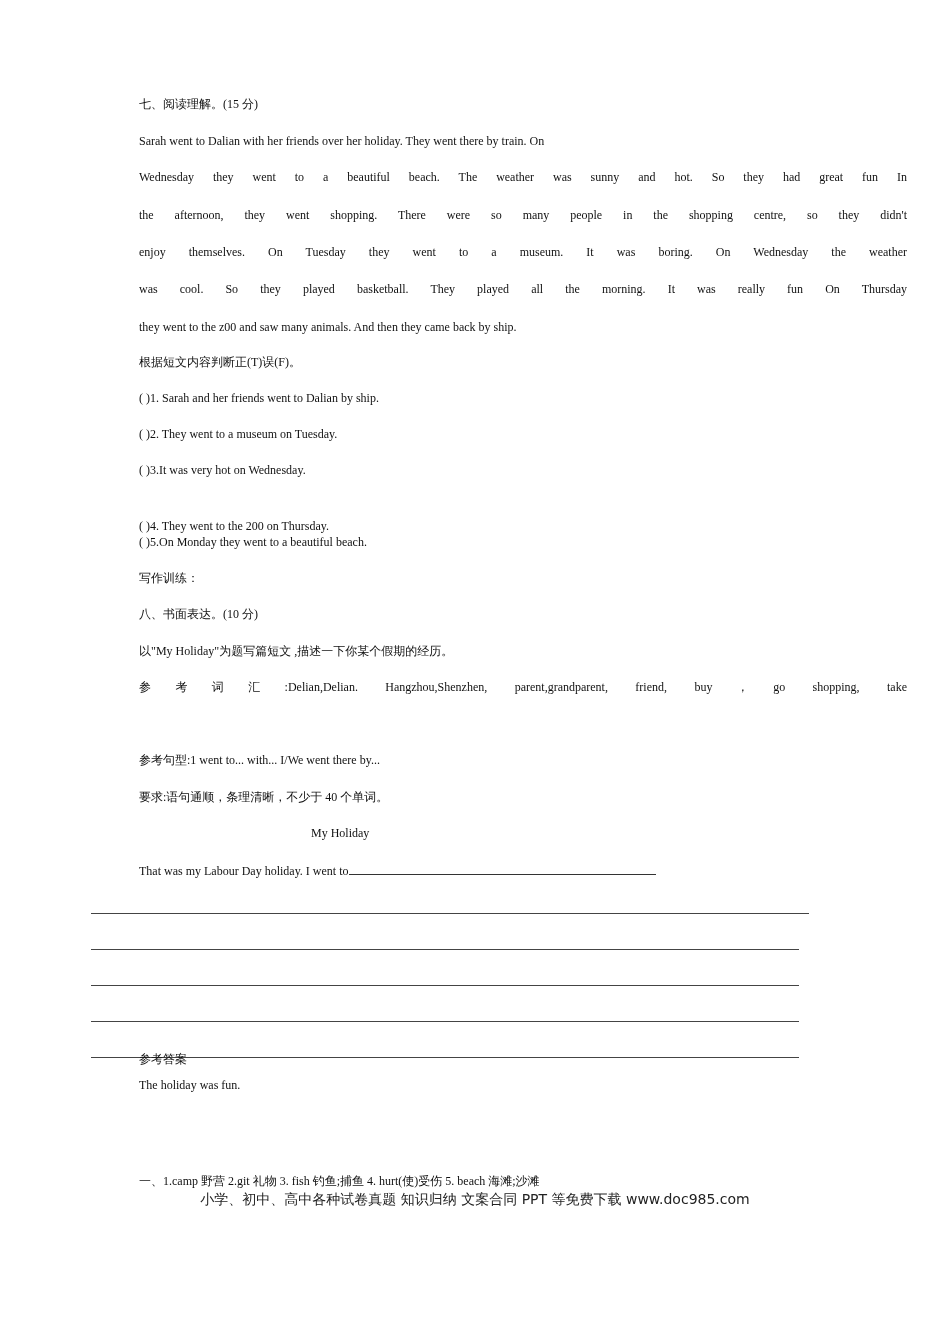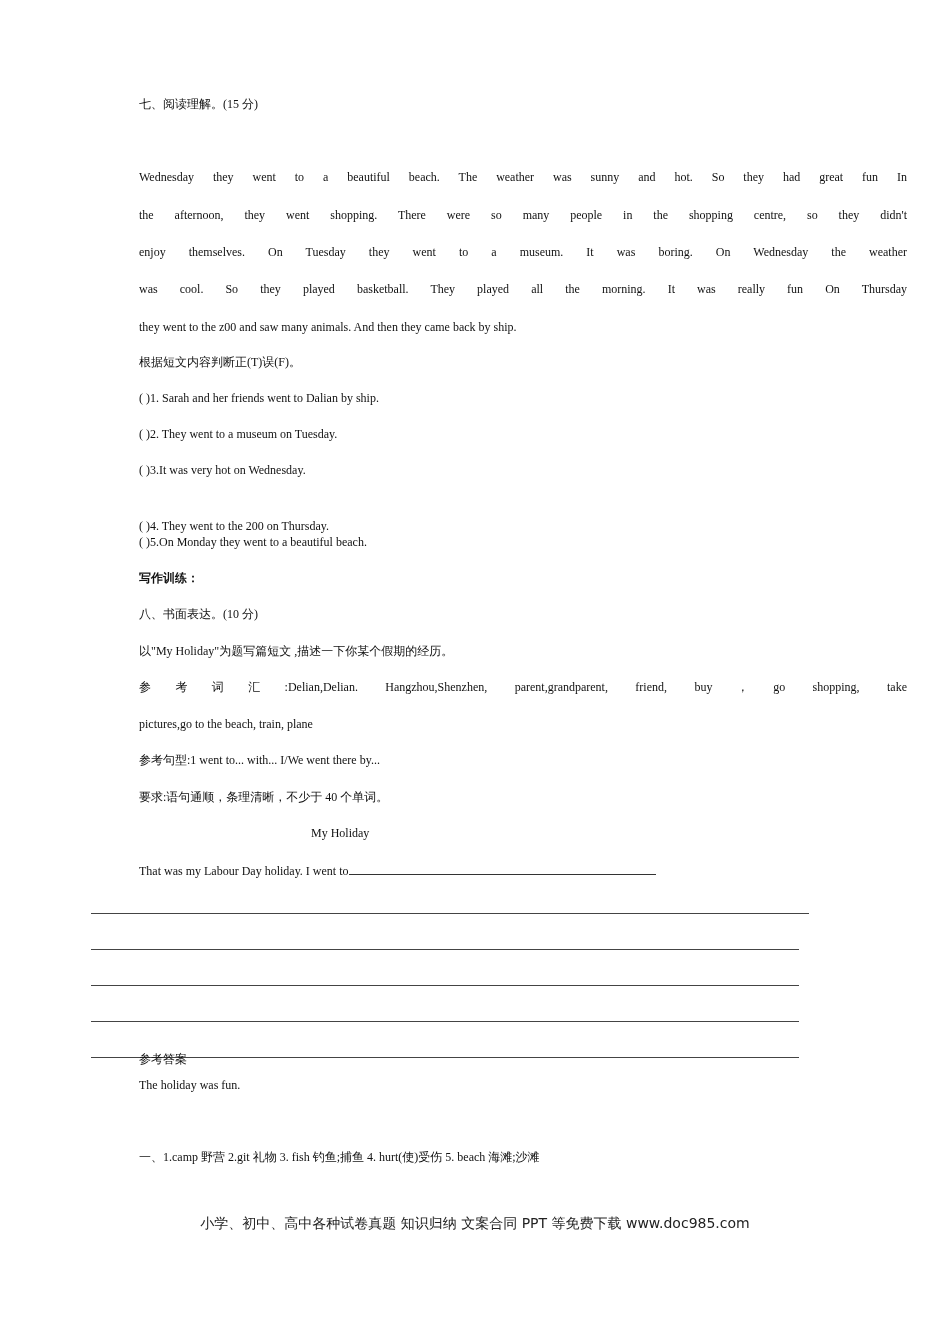--- a/index.html
+++ b/index.html
@@ -1,67 +1,67 @@
 <!DOCTYPE html>
 <html><head>
   <meta charset="utf-8">
   <style>
     html, body { margin: 0; padding: 0; background: #ffffff; }
     body { width: 950px; height: 1344px; position: relative; overflow: hidden;
            font-family: "Liberation Serif", "DejaVu Serif", serif; color: #111; }
     .page { position: absolute; left: 0; top: 0; width: 950px; height: 1344px; }
     .line { position: absolute; left: 91px; font-size: 12px; line-height: 22px; white-space: nowrap; margin-left: 48px; }
     .justify { width: 768px; white-space: normal; text-align: justify; text-align-last: justify; }
-    .bold { font-weight: bold; }
+    .bold { font-weight: normal; }
     .blank-inline { display: inline-block; width: 307px; border-bottom: 1px solid #333; height: 16px; vertical-align: baseline; }
     .rule { position: absolute; left: 91px; height: 0; border-top: 1px solid #444; }
     .footer { position: absolute; left: 0; width: 950px; top: 1191px; text-align: center;
-              font-family: "DejaVu Sans", "Liberation Sans", sans-serif; font-size: 14px; color: #222; margin-top: 24px; }
+              font-family: "DejaVu Sans", "Liberation Sans", sans-serif; font-size: 14px; color: #222; }
   </style>
 </head>
 <body>
 
 <div class="page">
 
   <div class="line" style="top:93px">七、阅读理解。(15 分)</div>
 
+  <div class="line" style="top:130px">Sarah went to Dalian with her friends over her holiday. They went there by train. On</div>
   <div class="line justify" style="top:166px">Wednesday they went to a beautiful beach. The weather was sunny and hot. So they had great fun In</div>
   <div class="line justify" style="top:204px">the afternoon, they went shopping. There were so many people in the shopping centre, so they didn't</div>
   <div class="line justify" style="top:241px">enjoy themselves. On Tuesday they went to a museum. It was boring. On Wednesday the weather</div>
   <div class="line justify" style="top:278px">was cool. So they played basketball. They played all the morning. It was really fun On Thursday</div>
   <div class="line" style="top:316px">they went to the z00 and saw many animals. And then they came back by ship.</div>
 
   <div class="line" style="top:351px">根据短文内容判断正(T)误(F)。</div>
 
   <div class="line" style="top:387px">(  )1. Sarah and her friends went to Dalian by ship.</div>
   <div class="line" style="top:423px">(  )2. They went to a museum on Tuesday.</div>
   <div class="line" style="top:459px">(  )3.It was very hot on Wednesday.</div>
   <div class="line" style="top:515px">(  )4. They went to the 200 on Thursday.</div>
   <div class="line" style="top:531px">(  )5.On Monday they went to a beautiful beach.</div>
 
   <div class="line bold" style="top:567px">写作训练：</div>
   <div class="line" style="top:603px">八、书面表达。(10 分)</div>
   <div class="line" style="top:640px">以"My Holiday"为题写篇短文 ,描述一下你某个假期的经历。</div>
   <div class="line justify" style="top:676px">参考词汇:Delian,Delian. Hangzhou,Shenzhen, parent,grandparent, friend, buy，go shopping, take</div>
-  <div class="line" style="top:713px">pictures,go to the beach, train, plane</div>
   <div class="line" style="top:749px">参考句型:1 went to... with... I/We went there by...</div>
   <div class="line" style="top:786px">要求:语句通顺，条理清晰，不少于 40 个单词。</div>
 
   <div class="line" style="top:822px; left:263px">My Holiday</div>
 
   <div class="line" style="top:858px">
     <span>That was my Labour Day holiday. I went to</span><span class="blank-inline"></span>
   </div>
 
   <div class="rule" style="top:913px; width:718px"></div>
   <div class="rule" style="top:949px; width:708px"></div>
   <div class="rule" style="top:985px; width:708px"></div>
   <div class="rule" style="top:1021px; width:708px"></div>
   <div class="rule" style="top:1057px; width:708px"></div>
 
   <div class="line" style="top:1074px">The holiday was fun.</div>
 
   <div class="line" style="top:1048px">参考答案</div>
-  <div class="line" style="top:1146px">一、1.camp 野营 2.git 礼物 3. fish 钓鱼;捕鱼 4. hurt(使)受伤 5. beach 海滩;沙滩</div>
+  <div class="line" style="top:1170px">一、1.camp 野营 2.git 礼物 3. fish 钓鱼;捕鱼 4. hurt(使)受伤 5. beach 海滩;沙滩</div>
 
   <div class="footer">小学、初中、高中各种试卷真题 知识归纳 文案合同 PPT 等免费下载   www.doc985.com</div>
 
 </div>
 
 </body></html>

